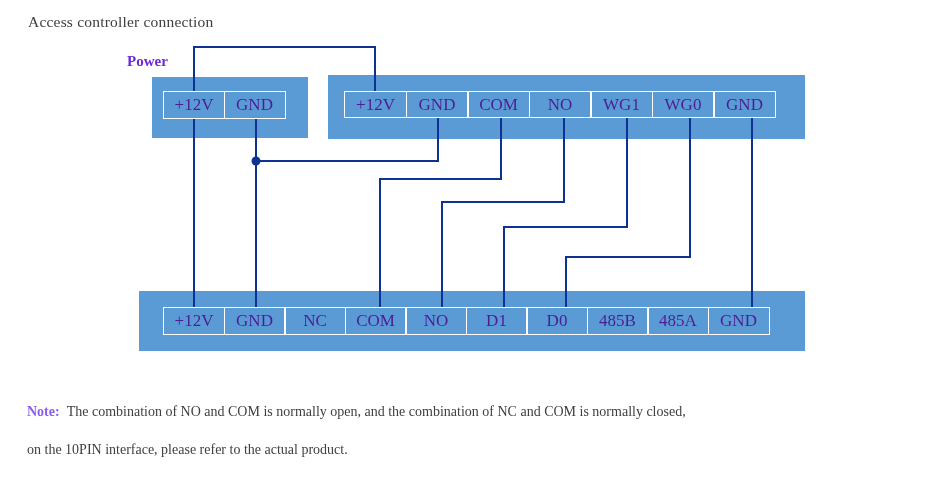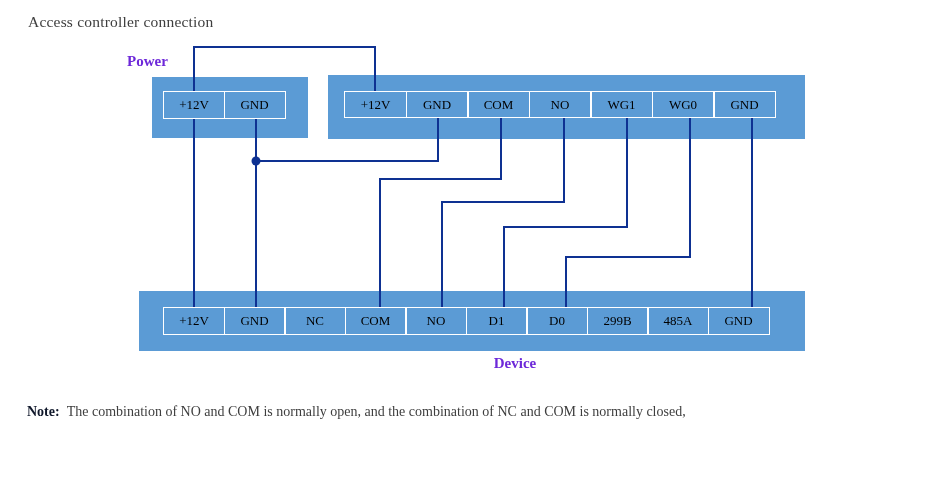--- a/index.html
+++ b/index.html
@@ -21,36 +21,36 @@
   .block-controller { left:328px; top:75px;  width:477px; height:64px; }
   .block-device     { left:139px; top:291px; width:666px; height:60px; }
 
   .trow { position:absolute; display:flex; }
   .trow-power      { left:11px; top:14px; }
   .trow-controller { left:16px; top:16px; }
   .trow-device     { left:24px; top:16px; }
 
   .tbox {
     box-sizing:border-box; border:1.5px solid #ffffff;
-    color:#000000; font-size:13px;
+    color:#4c1d95; font-size:17px;
     display:flex; align-items:center; justify-content:center;
     white-space:nowrap;
   }
   .tbox + .tbox { margin-left:-1.5px; }
   .trow-power .tbox      { width:62px; height:28px; }
   .trow-controller .tbox { width:63px; height:27px; }
   .trow-device .tbox     { width:62px; height:28px; }
 
   .wires { position:absolute; left:0; top:0; pointer-events:none; }
 
   .note {
     position:absolute; left:27px; top:402px; width:905px;
     font-size:14px; line-height:19px; color:#3E3E3E;
   }
-  .note b { color:#0f172a; margin-right:7px; }
+  .note b { color:#8b5cf6; margin-right:7px; }
 </style>
 </head>
 <body>
 
 <div class="canvas">
 
   <div class="title">Access controller connection</div>
 
   <div class="lbl lbl-power">Power</div>
 
@@ -75,40 +75,40 @@
 
   <div class="block block-device">
     <div class="trow trow-device">
       <div class="tbox">+12V</div>
       <div class="tbox">GND</div>
       <div class="tbox">NC</div>
       <div class="tbox">COM</div>
       <div class="tbox">NO</div>
       <div class="tbox">D1</div>
       <div class="tbox">D0</div>
-      <div class="tbox">299B</div>
+      <div class="tbox">485B</div>
       <div class="tbox">485A</div>
       <div class="tbox">GND</div>
     </div>
   </div>
 
   <svg class="wires" width="935" height="478" viewBox="0 0 935 478">
       <polyline points="194,91 194,47 375,47 375,91" fill="none" stroke="#0E3192" stroke-width="2"></polyline>
       <polyline points="194,119 194,307" fill="none" stroke="#0E3192" stroke-width="2"></polyline>
       <polyline points="256,119 256,307" fill="none" stroke="#0E3192" stroke-width="2"></polyline>
       <polyline points="438,118 438,161 256,161" fill="none" stroke="#0E3192" stroke-width="2"></polyline>
       <polyline points="501,118 501,179 380,179 380,307" fill="none" stroke="#0E3192" stroke-width="2"></polyline>
       <polyline points="564,118 564,202 442,202 442,307" fill="none" stroke="#0E3192" stroke-width="2"></polyline>
       <polyline points="627,118 627,227 504,227 504,307" fill="none" stroke="#0E3192" stroke-width="2"></polyline>
       <polyline points="690,118 690,257 566,257 566,307" fill="none" stroke="#0E3192" stroke-width="2"></polyline>
       <polyline points="752,118 752,307" fill="none" stroke="#0E3192" stroke-width="2"></polyline>
       <circle cx="256" cy="161" r="4.5" fill="#0E3192"></circle>
     </svg>
 
-  <div class="lbl lbl-device">Device</div>
 
   <div class="note">
     <b>Note:</b><span>The combination of NO and COM is normally open, and the combination of NC and COM is normally closed,</span>
     <br>
     <br>
+    <span>on the 10PIN interface, please refer to the actual product.</span>
   </div>
 
 </div>
 
 </body></html>

